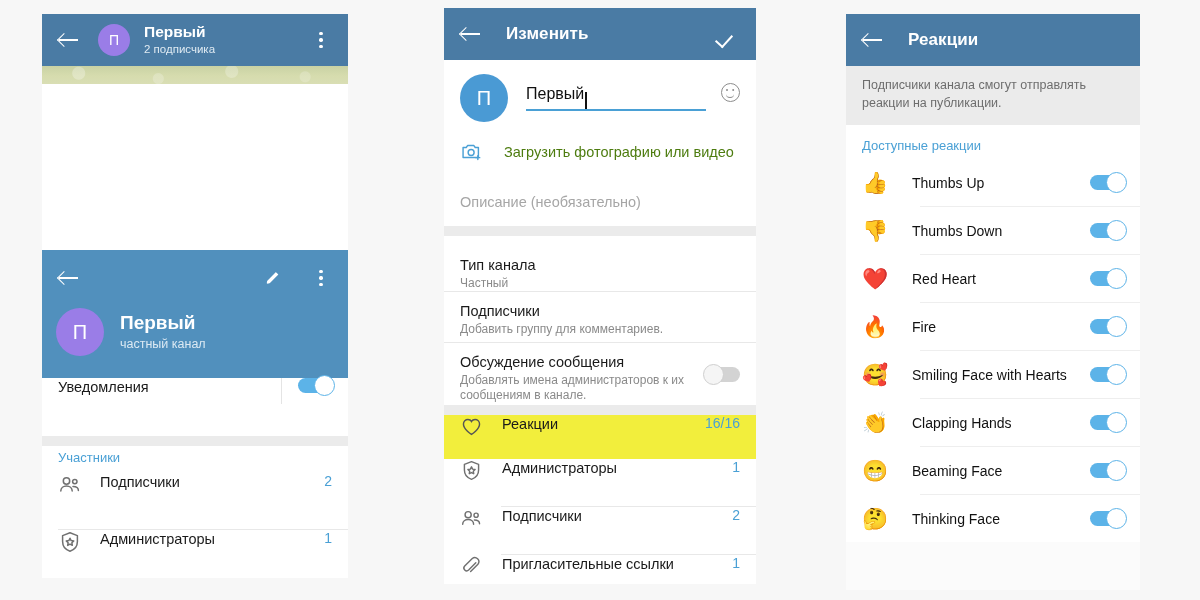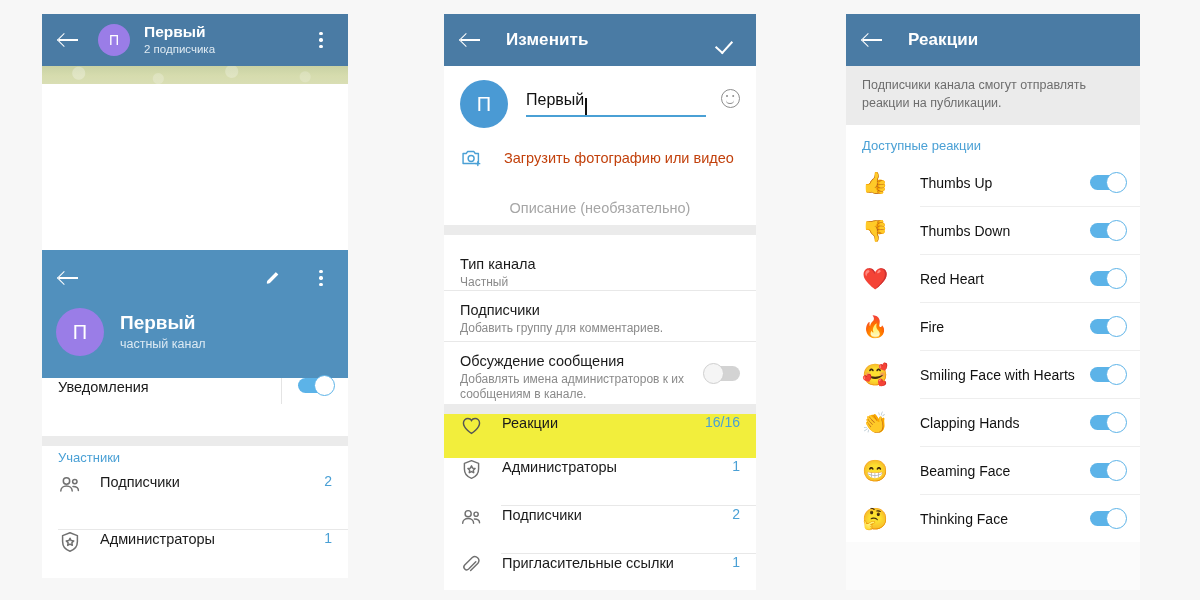--- a/index.html
+++ b/index.html
@@ -139,21 +139,21 @@
 
   .notif-sep { width:1px; height: 26px; background:#e4e4e4; margin-right: 16px; }
 
   .section-head {
     font-size: 13px; color: #4aa0d5; padding: 4px 16px 8px 16px; background:#fff;
   }
   .li-icon { width: 24px; height: 24px; margin-right: 18px; flex:0 0 auto; color:#707070; }
   .li-icon svg { display:block; }
 
   
-  #panel2 { left: 444px; top: 14px; width: 312px; height: 576px; background:#fbfbfb; }
+  #panel2 { left: 444px; top: 8px; width: 312px; height: 576px; background:#fbfbfb; }
   .p2-editrow { display:flex; align-items:center; background:#fff; padding: 14px 16px 10px 16px; }
   .p2-avatar {
     width: 48px; height: 48px; border-radius:50%;
     background:#4a9ad4; color:#fff; font-size:20px;
     display:flex; align-items:center; justify-content:center; flex:0 0 auto;
   }
   .p2-field { flex:1 1 auto; margin-left: 18px; position: relative; }
   .p2-input-line { display:flex; align-items:flex-end; }
   .p2-input-text { font-size:16px; color:#101010; padding-bottom: 6px; }
   .p2-caret { display:inline-block; width:1.3px; height:17px; background:#111; margin-left:1px; vertical-align:-3px;}
@@ -165,36 +165,36 @@
   }
   .emoji-btn::before{
     content:""; position:absolute; left:3.6px; top:5px; width:2.2px;height:2.2px;background:#8d8d8d;border-radius:50%;
     box-shadow: 6.2px 0 0 #8d8d8d;
   }
   .emoji-btn::after{
     content:""; position:absolute; left:4px; top:9.2px; width:8px;height:4px;
     border-bottom: 1.4px solid #8d8d8d; border-radius:0 0 8px 8px;
   }
   .p2-upload { display:flex; align-items:center; background:#fff; padding: 8px 16px 16px 16px; }
-  .p2-upload-label { font-size:14.5px; color:#c2410c; margin-left: 20px; }
-  .p2-desc { background:#fff; padding: 14px 16px 9px 16px; font-size:14.5px; color:#a6a6a6;text-align:center; }
+  .p2-upload-label { font-size:14.5px; color:#4d7c0f; margin-left: 20px; }
+  .p2-desc { background:#fff; padding: 14px 16px 16px 16px; font-size:14.5px; color:#a6a6a6; }
   .hl-row { background:#f2ee3c; }
   .hl-row .row-value { color:#4aa0d5; }
 
   
   #panel3 { left: 846px; top: 14px; width: 294px; height: 576px; background:#fbfbfb; }
   .p3-enable {
     background:#4a9ad4; height: 48px;
     display:flex; align-items:center; padding: 0 16px;
   }
   .p3-enable .lbl { flex:1 1 auto; font-size:14.5px; color:#ffffff; }
   .p3-desc { background:#ebebeb; padding: 11px 16px 13px 16px; font-size: 12.5px; color:#6d6d6d; line-height:1.4; }
   .reaction-row { display:flex; align-items:center; padding: 0 16px; height: 47px; background:#fff; }
   .reaction-emoji { font-size: 21px; width: 30px; flex:0 0 auto; line-height:1; }
-  .reaction-name { flex:1 1 auto; font-size: 14px; color:#111; margin-left: 28px; }
+  .reaction-name { flex:1 1 auto; font-size: 14px; color:#111; margin-left: 20px; }
   .r-divider { height:1px; background:#eeeeee; margin-left: 74px; }
 </style>
 </head>
 <body>
 
 <div class="stage">
 
   <div class="panel" id="panel1">
 
     <div class="p1-top">

